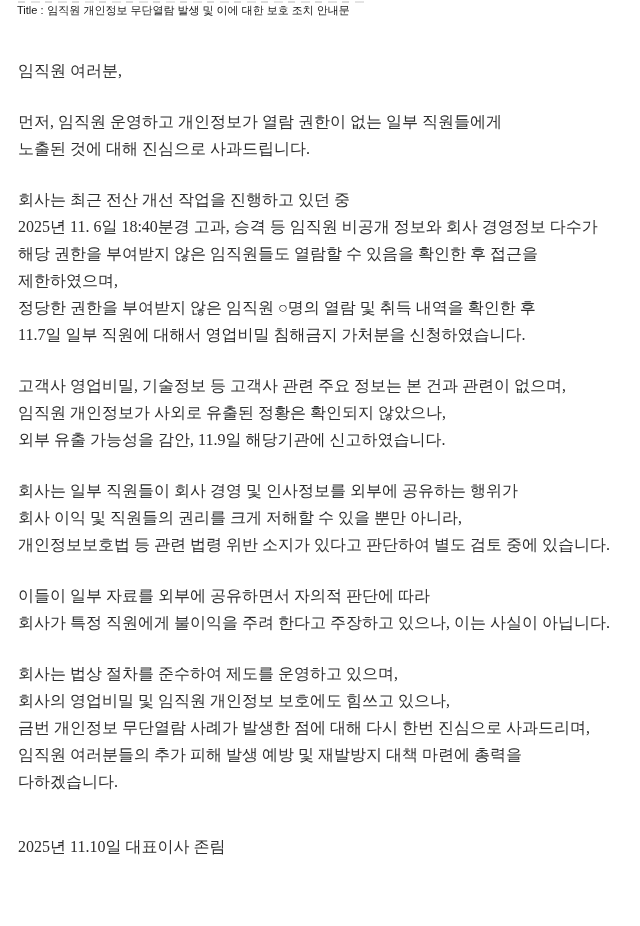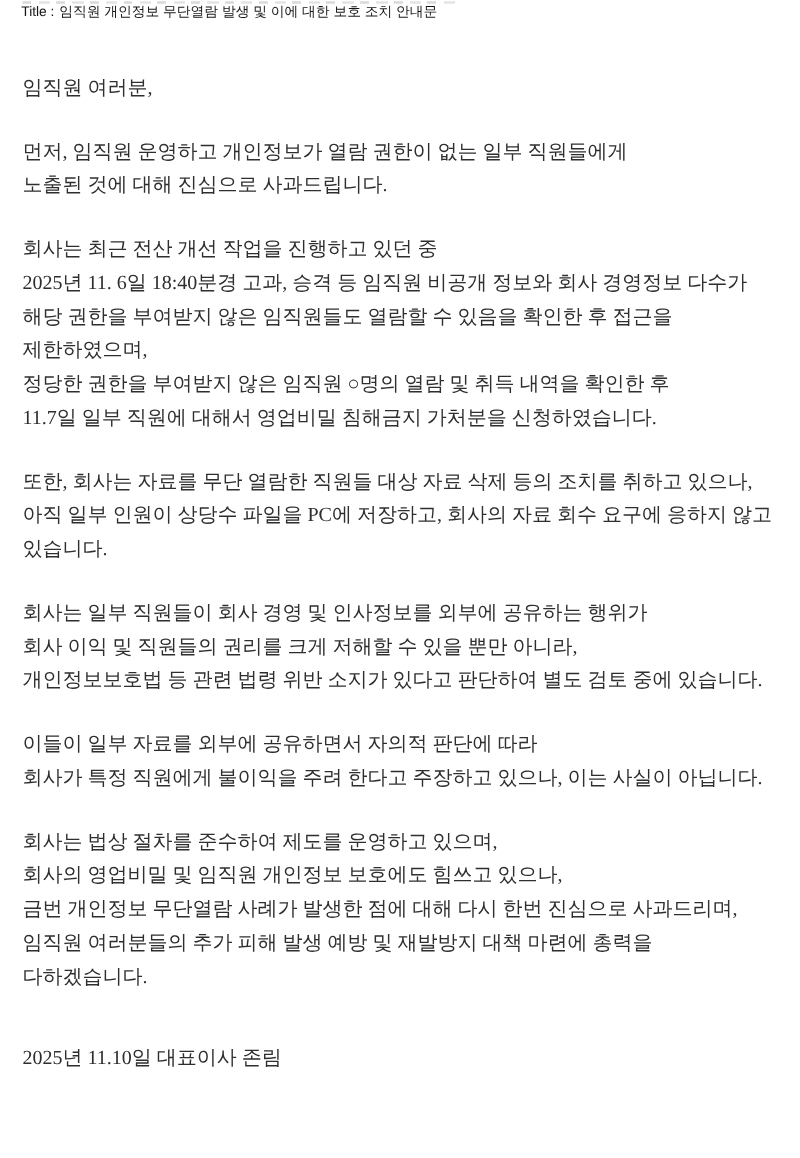--- a/index.html
+++ b/index.html
@@ -68,22 +68,23 @@
 
 <div class="content">
   <p class="para first">임직원 여러분,</p>
   <p class="para">먼저, 임직원 운영하고 개인정보가 열람 권한이 없는 일부 직원들에게
 노출된 것에 대해 진심으로 사과드립니다.</p>
   <p class="para">회사는 최근 전산 개선 작업을 진행하고 있던 중
 2025년 11. 6일 18:40분경 고과, 승격 등 임직원 비공개 정보와 회사 경영정보 다수가
 해당 권한을 부여받지 않은 임직원들도 열람할 수 있음을 확인한 후 접근을 제한하였으며,
 정당한 권한을 부여받지 않은 임직원 ○명의 열람 및 취득 내역을 확인한 후
 11.7일 일부 직원에 대해서 영업비밀 침해금지 가처분을 신청하였습니다.</p>
-  <p class="para">또한, 회사는 자료를 무단 열람한 직원들 대상 자료 삭제 등의 조치를 취하고 있으나,
-아직 일부 인원이 상당수 파일을 PC에 저장하고, 회사의 자료 회수 요구에 응하지 않고 있습니다.</p>
+  <p class="para">고객사 영업비밀, 기술정보 등 고객사 관련 주요 정보는 본 건과 관련이 없으며,
+임직원 개인정보가 사외로 유출된 정황은 확인되지 않았으나,
+외부 유출 가능성을 감안, 11.9일 해당기관에 신고하였습니다.</p>
   <p class="para">회사는 일부 직원들이 회사 경영 및 인사정보를 외부에 공유하는 행위가
 회사 이익 및 직원들의 권리를 크게 저해할 수 있을 뿐만 아니라,
 개인정보보호법 등 관련 법령 위반 소지가 있다고 판단하여 별도 검토 중에 있습니다.</p>
   <p class="para">이들이 일부 자료를 외부에 공유하면서 자의적 판단에 따라
 회사가 특정 직원에게 불이익을 주려 한다고 주장하고 있으나, 이는 사실이 아닙니다.</p>
   <p class="para">회사는 법상 절차를 준수하여 제도를 운영하고 있으며,
 회사의 영업비밀 및 임직원 개인정보 보호에도 힘쓰고 있으나,
 금번 개인정보 무단열람 사례가 발생한 점에 대해 다시 한번 진심으로 사과드리며,
 임직원 여러분들의 추가 피해 발생 예방 및 재발방지 대책 마련에 총력을 다하겠습니다.</p>
   <p class="signoff">2025년 11.10일 대표이사 존림</p>

